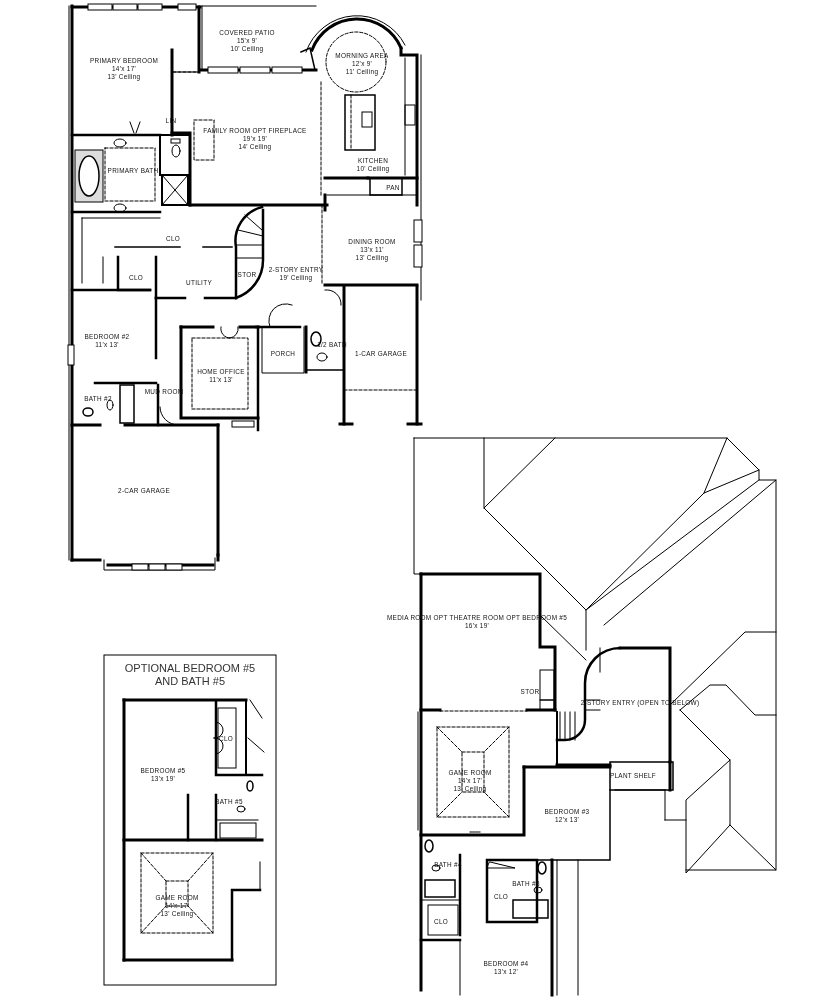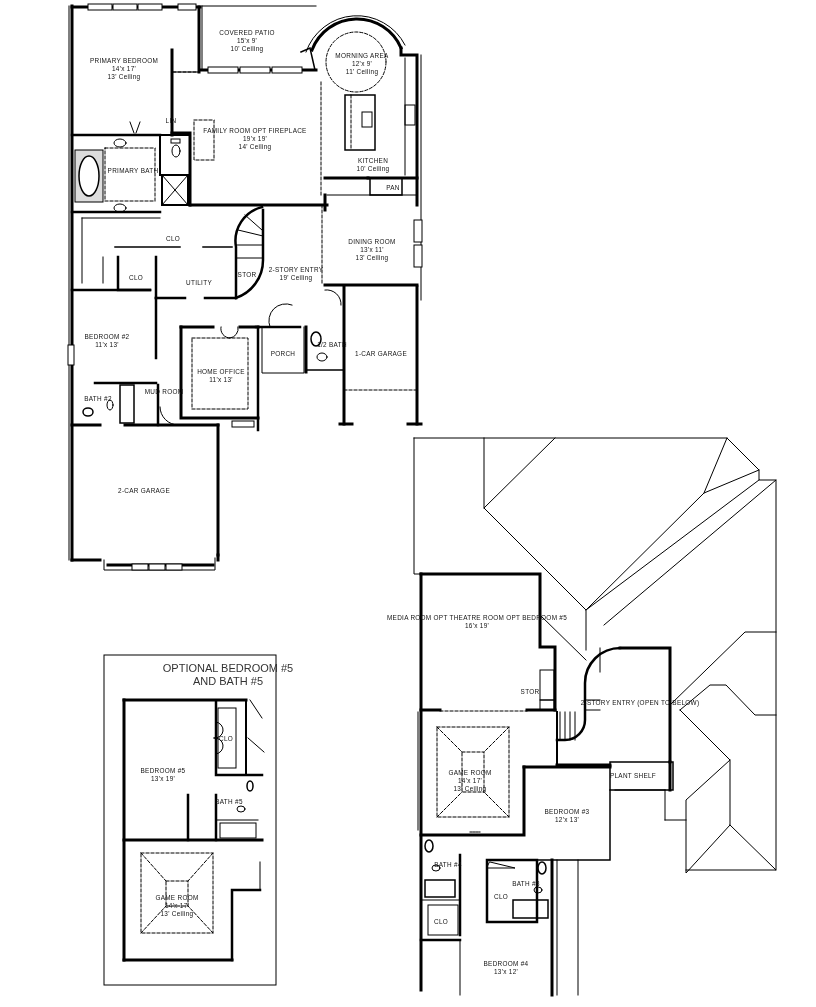--- a/index.html
+++ b/index.html
@@ -5,21 +5,21 @@
   html, body { margin: 0; padding: 0; background: #ffffff; }
   body { width: 816px; height: 1007px; position: relative; overflow: hidden;
          font-family: "Liberation Sans", sans-serif; color: #111; }
   svg.plan { position: absolute; left: 0; top: 0; }
   .lbl { position: absolute; text-align: center; font-size: 6.4px; line-height: 8px;
          letter-spacing: 0.3px; text-transform: uppercase; white-space: nowrap;
          transform: translateX(-50%); }
   .lbl span { display: block; }
   .lbl .dim, .lbl .ceil { text-transform: none; }
   .opt-title { position: absolute; left: 106px; width: 168px; top: 662px; text-align: center;
-               font-size: 11px; line-height: 13px; color: #333; text-transform: uppercase; padding-left: 38px; }
+               font-size: 11px; line-height: 13px; color: #333; text-transform: uppercase; }
 </style>
 </head>
 <body>
 
 <svg class="plan" width="816" height="1007" viewBox="0 0 816 1007">
   <g fill="none" stroke="#000" stroke-linecap="square">
 
     <g>
 
       <path d="M72 6 V560" stroke-width="3"></path>

